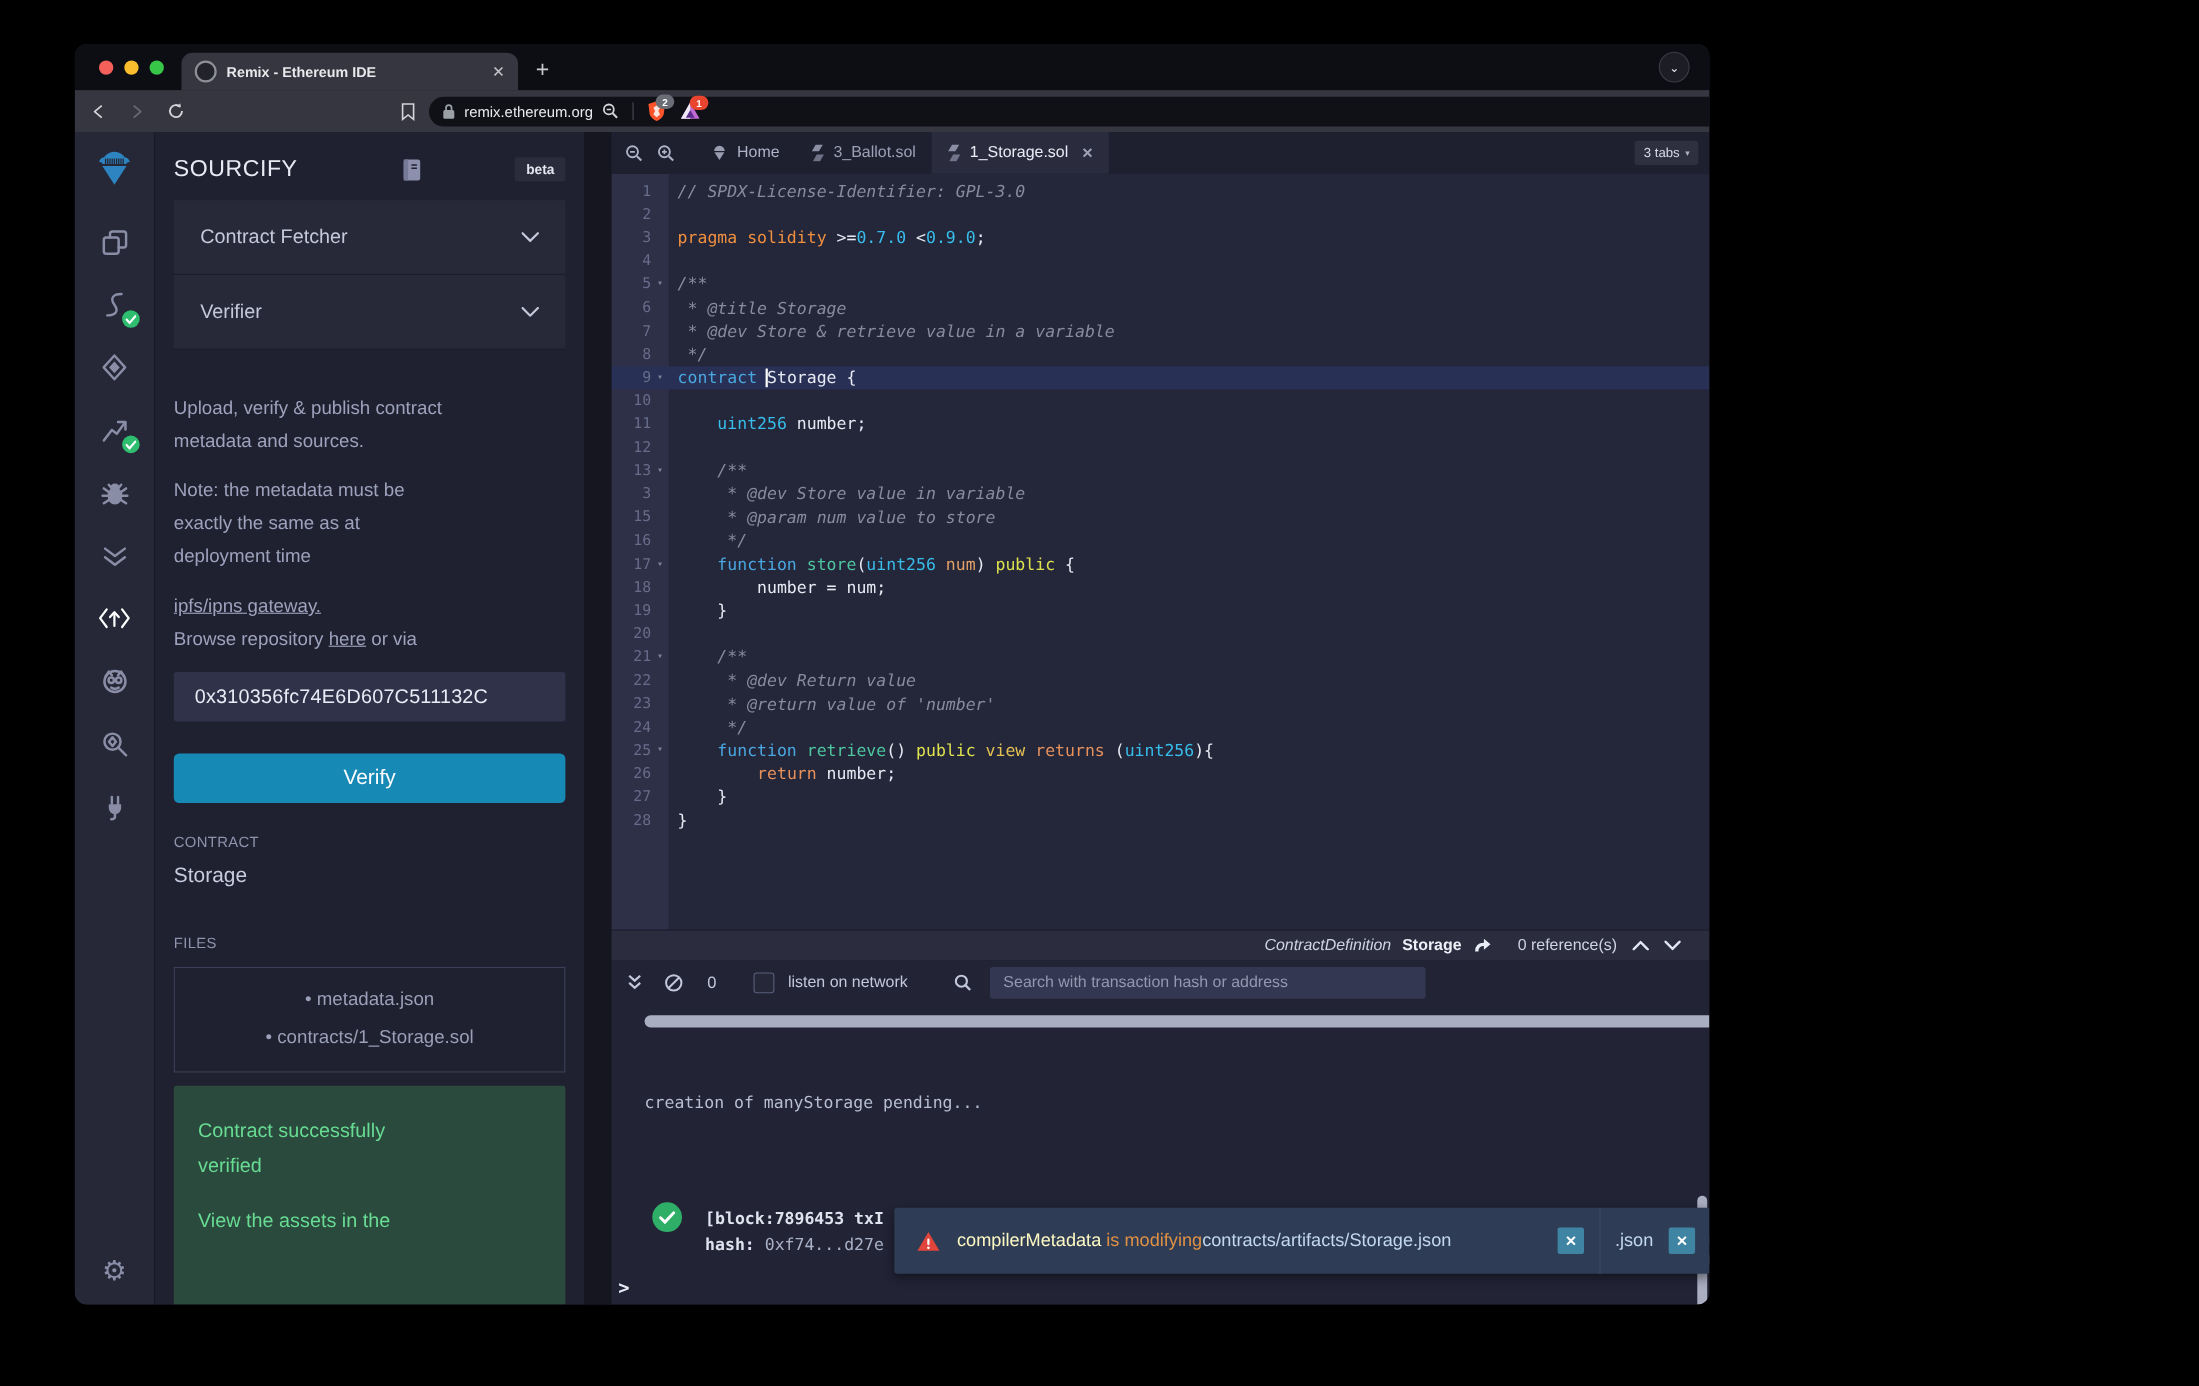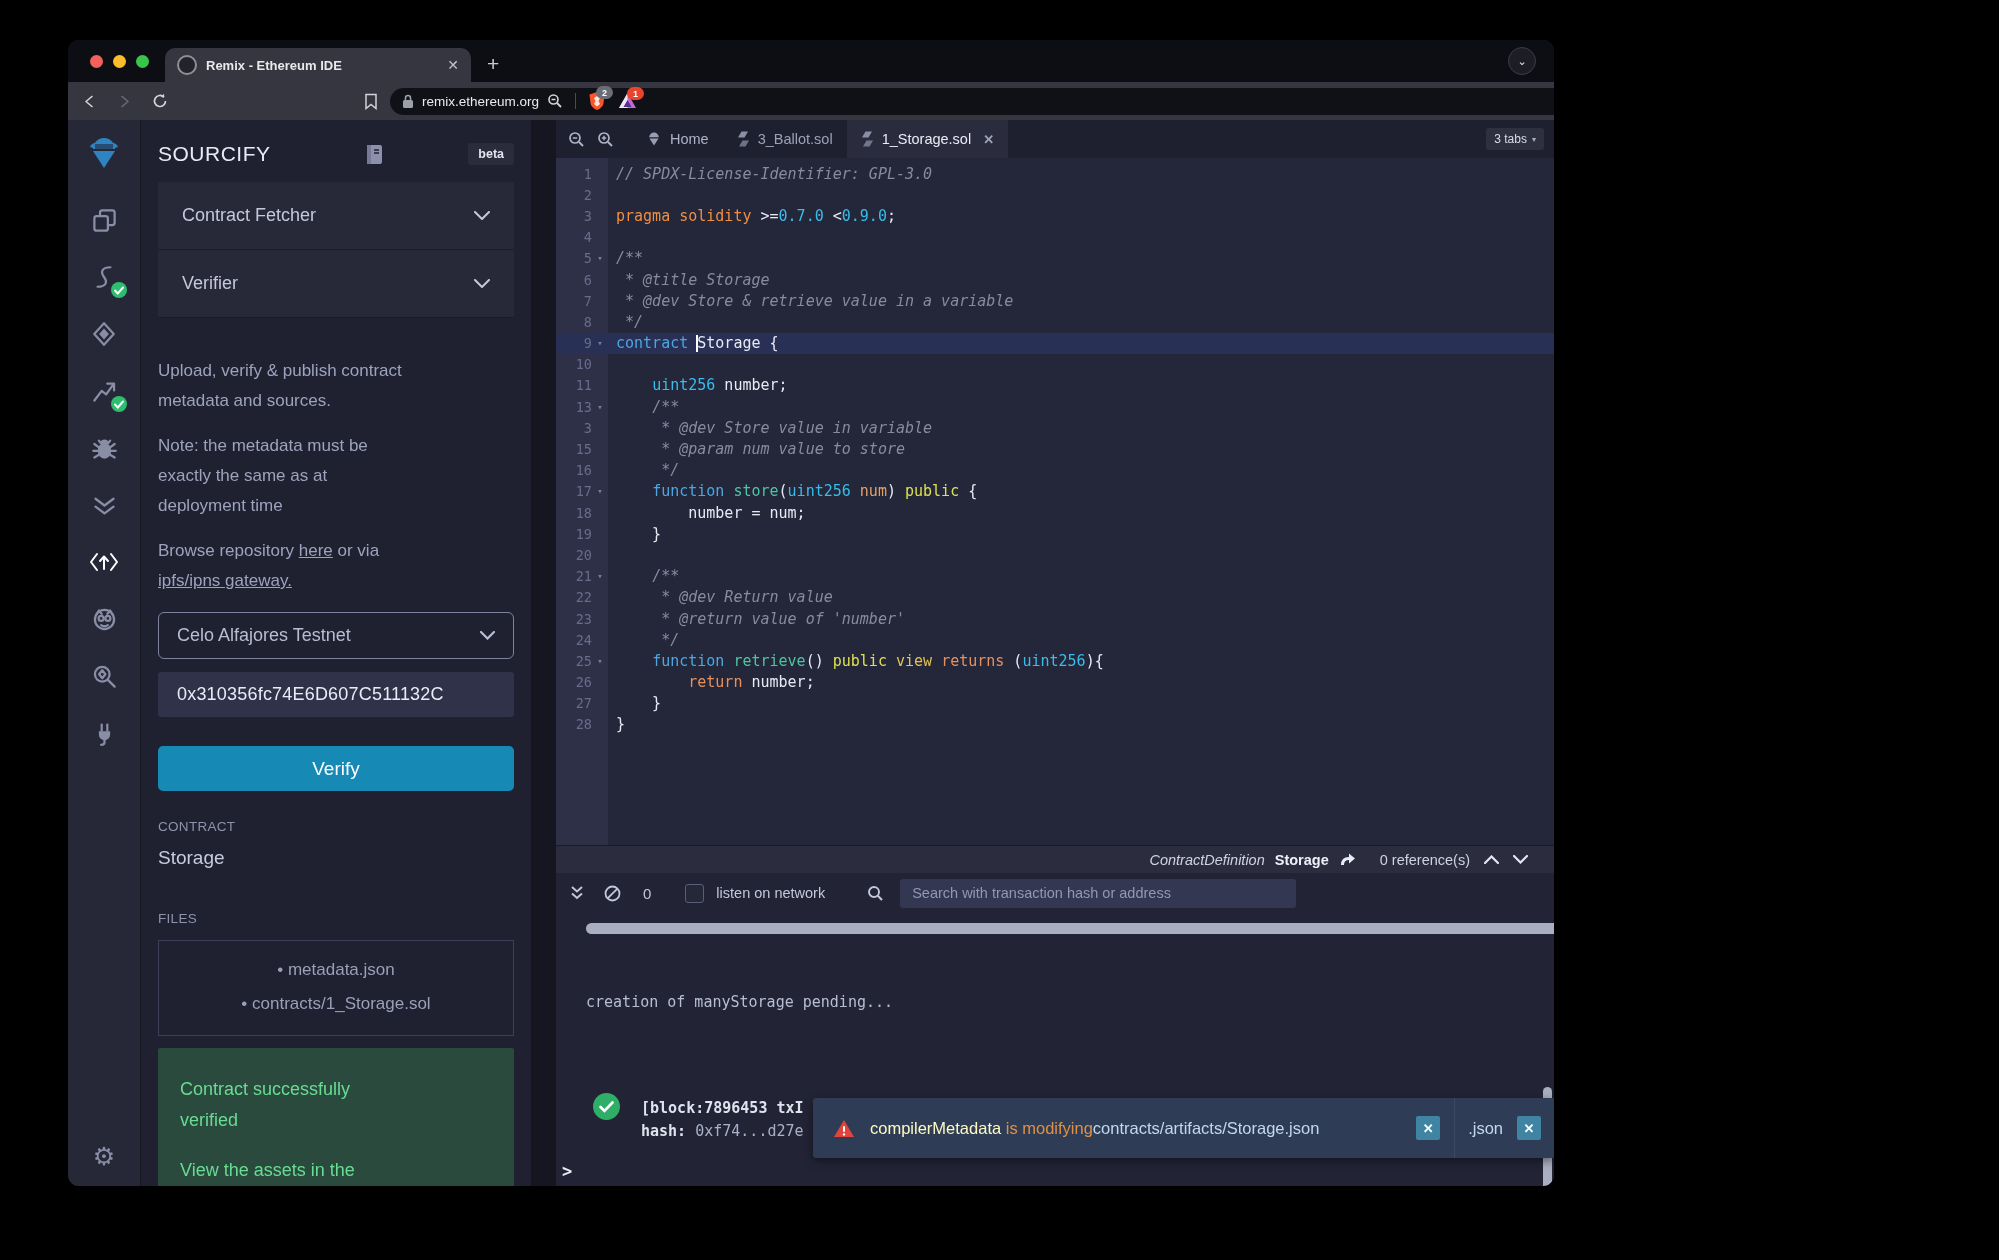--- a/index.html
+++ b/index.html
@@ -418,33 +418,25 @@
           <div class="para" id="desc-p1">
               <div>Upload, verify &amp; publish contract</div>
               <div>metadata and sources.</div>
             </div>
           <div class="para" id="desc-p2">
               <div>Note: the metadata must be</div>
               <div>exactly the same as at</div>
               <div>deployment time</div>
             </div>
           <div class="para">
+            <div><a>ipfs/ipns gateway.</a></div>
             <div><span>Browse repository </span><a>here</a><span> or via</span></div>
-            <div><a>ipfs/ipns gateway.</a></div>
-          </div>
-        </div>
-
-        <div class="net-select">
-          <span>Celo Alfajores Testnet</span>
-          <span class="chev">
-            <svg width="15" height="9" viewBox="0 0 15 9">
-                <path d="M1 1 L7.5 7.5 L14 1" fill="none" stroke="#b9bdd2" stroke-width="2.2" stroke-linecap="round"></path>
-              </svg>
-          </span>
-        </div>
+          </div>
+        </div>
+
 
         <div class="addr-input">
           <span>0x310356fc74E6D607C511132C</span>
         </div>
 
         <div class="verify-btn">
           <span>Verify</span>
         </div>
 
         <div class="small-label">CONTRACT</div>
@@ -594,20 +586,27 @@
                   <span class="nofold"></span>
                 </span>
                 <span class="ct"></span>
               </div>
               <div class="cl">
                 <span class="g">
                   <span class="num">11</span>
                   <span class="nofold"></span>
                 </span>
                 <span class="ct"><span class="tok-plain">    </span><span class="tok-type">uint256</span><span class="tok-plain"> number;</span></span>
+              </div>
+              <div class="cl">
+                <span class="g">
+                  <span class="num">12</span>
+                  <span class="nofold"></span>
+                </span>
+                <span class="ct"></span>
               </div>
               <div class="cl">
                 <span class="g">
                   <span class="num">13</span>
                   <span class="fold">▾</span>
                 </span>
                 <span class="ct"><span class="tok-plain">    </span><span class="tok-comment">/**</span></span>
               </div>
               <div class="cl">
                 <span class="g">

